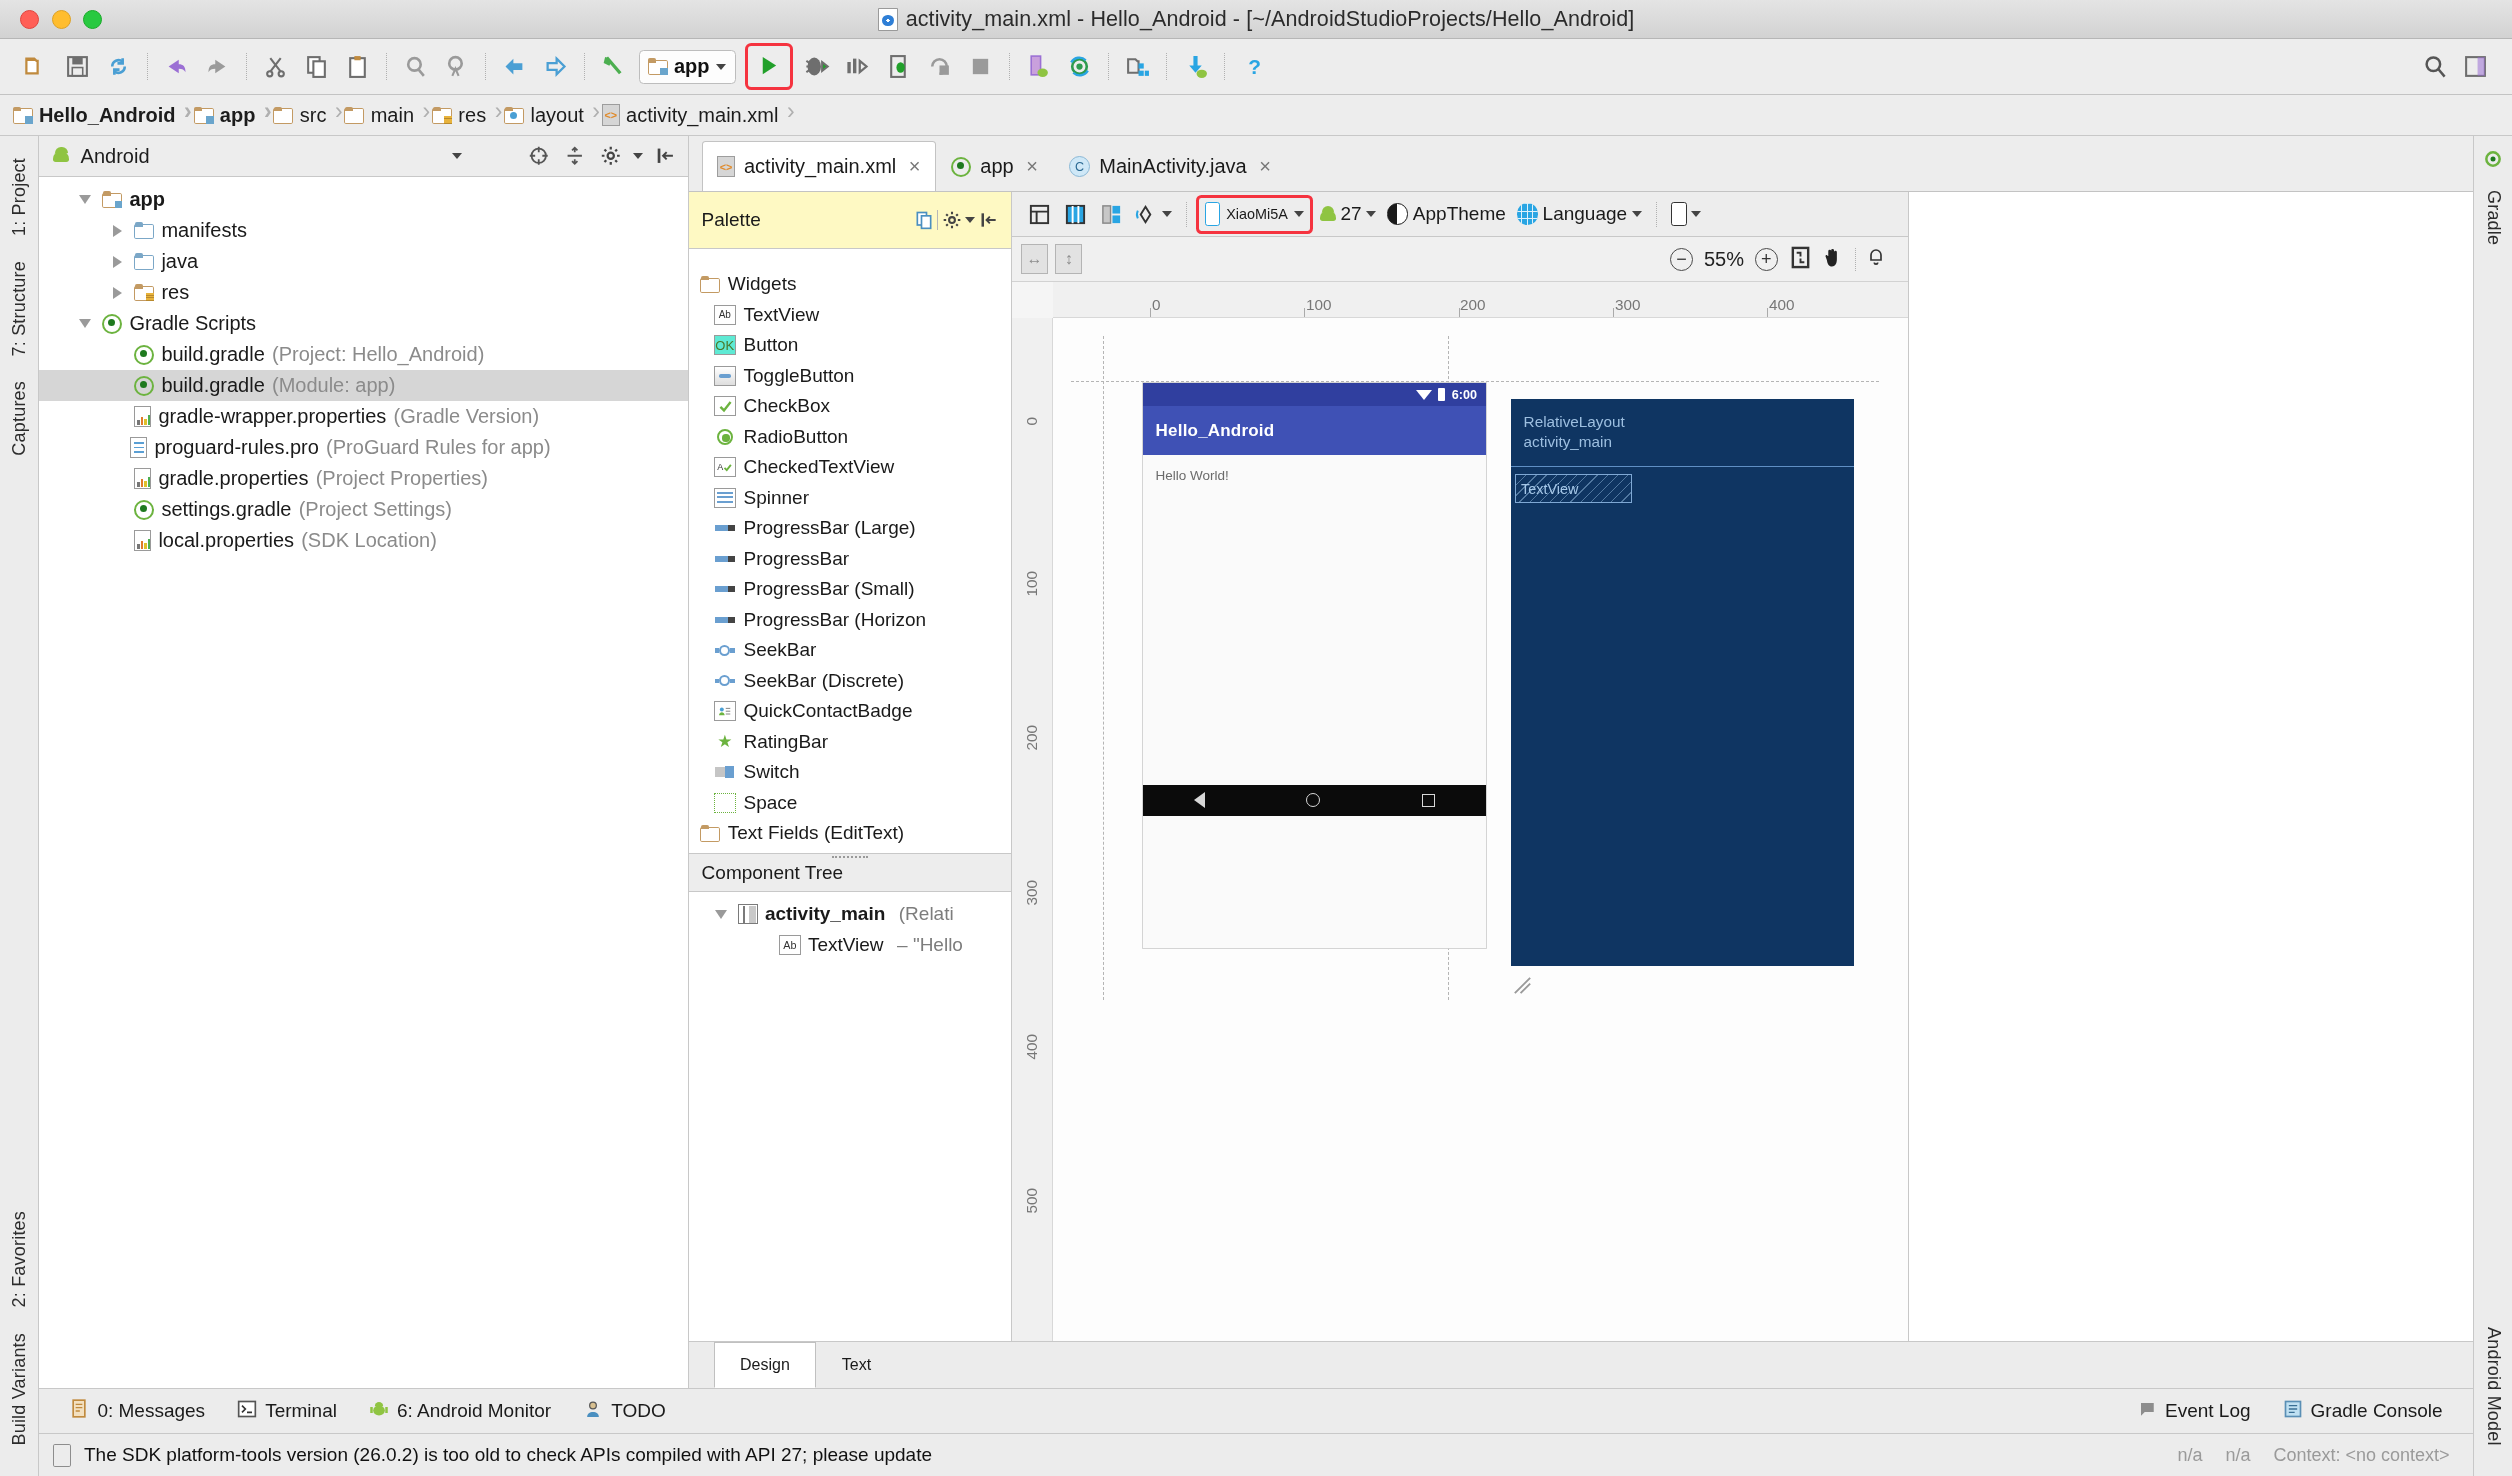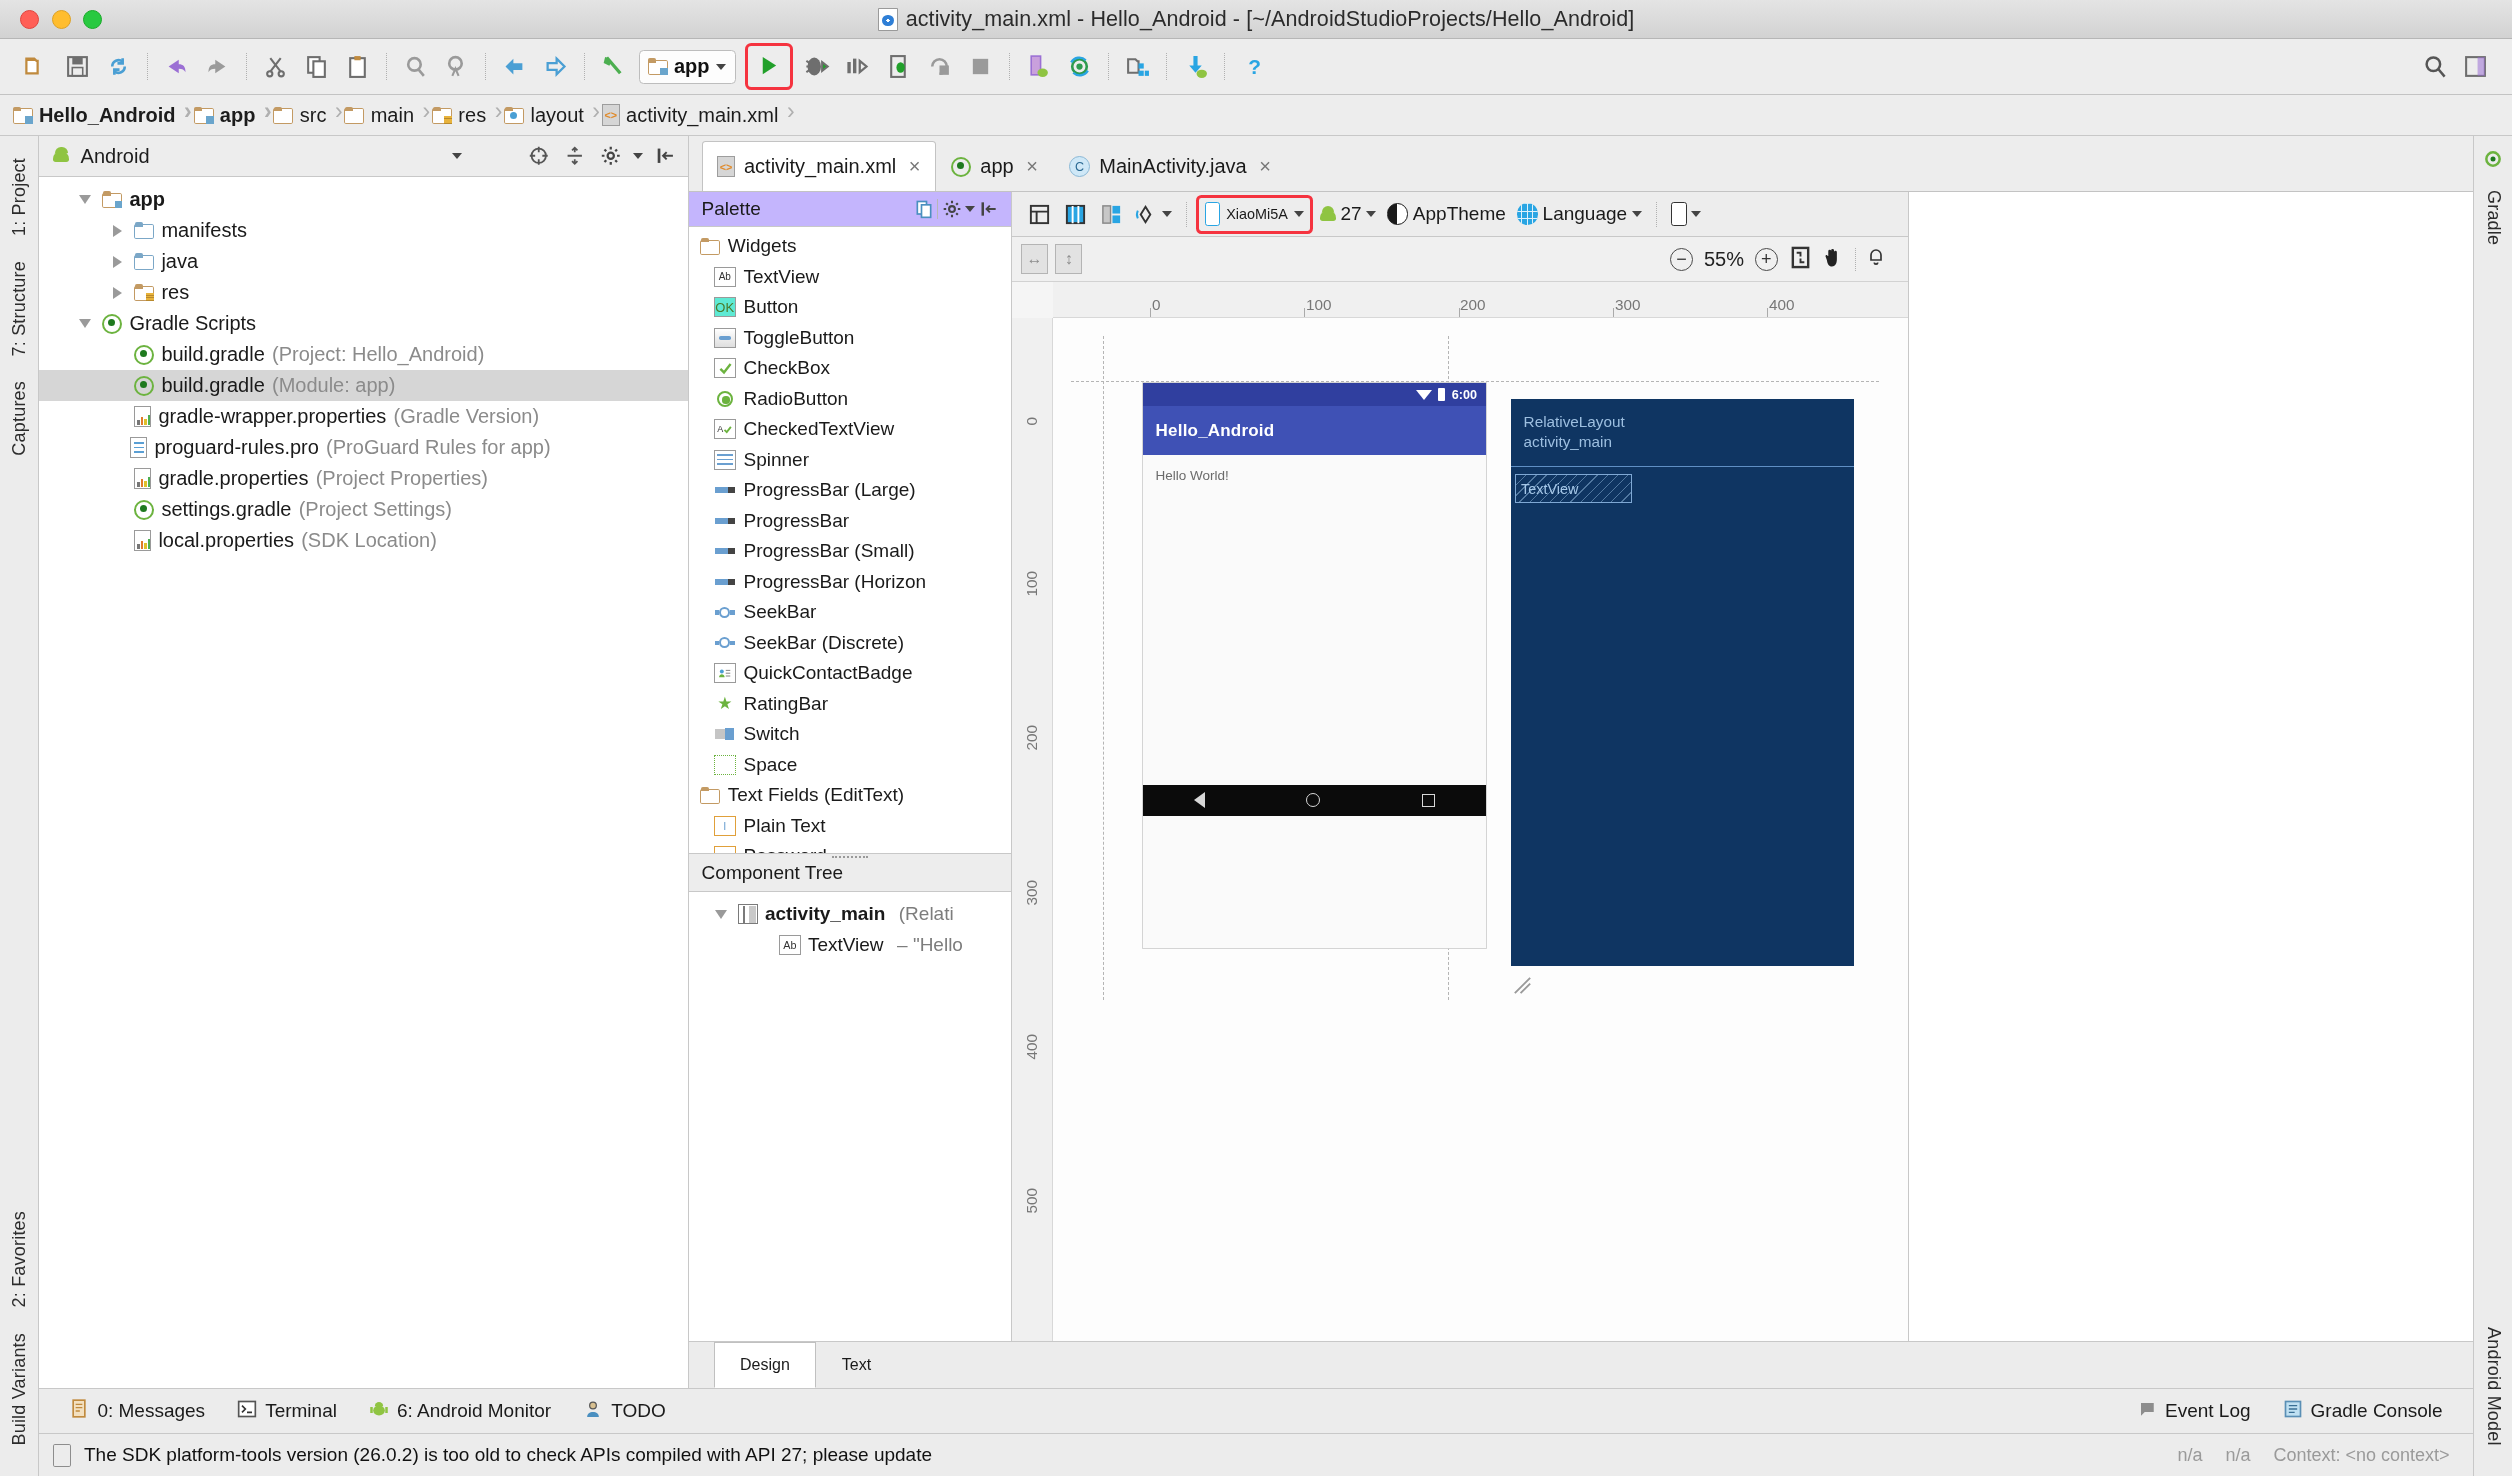--- a/index.html
+++ b/index.html
@@ -137,23 +137,23 @@
   .etab { height:50px; display:flex; align-items:center; gap:9px; padding:0 14.4px; font-size:20px; cursor:pointer; border:0.9px solid transparent; border-bottom:none;}
   .etab.active { background:#fff; border-color:#c3c3c3; border-radius:3.6px 3.6px 0 0; }
   .etab .x { color:#777; font-size:20px; margin-left:3.6px; }
   .java-ico{width:21.5px;height:21.5px;border-radius:50%;background:#cfe8f7;border:0.9px solid #8ab8d6;
     display:flex;align-items:center;justify-content:center;font-size:12.6px;color:#2b6a93;flex-shrink:0;}
 
   #editor-body { flex:1; display:flex; min-height:0; }
 
   
   #palette-col { width:323px; display:flex; flex-direction:column; border-right:0.9px solid #c8c8c8; flex-shrink:0;}
-  .pal-head { height:35px; background:#c4b5fd; border-bottom:0.9px solid #c8c8c8; display:flex; align-items:center; padding:0 9px 0 12.6px; gap:0; }
+  .pal-head { height:57px; background:#fef9c3; border-bottom:0.9px solid #c8c8c8; display:flex; align-items:center; padding:0 9px 0 12.6px; gap:0; }
   .pal-head .ttl{font-size:19px;}
-  #palette-list { flex:1; overflow:hidden; background:#fff; font-size:19px; padding-top:4px;}
+  #palette-list { flex:1; overflow:hidden; background:#fff; font-size:19px; padding-top:20px;}
   .pitem{display:flex;align-items:center;gap:8px;height:30.5px;padding-left:25px;white-space:nowrap;cursor:pointer;}
   .pitem.grp{padding-left:10.8px;}
   .pico{width:21.5px;height:20px;flex-shrink:0;display:flex;align-items:center;justify-content:center;
     border:0.9px solid #9a9a9a;background:#fff;font-size:10.8px;color:#333;}
   .pico.noborder{border:none;background:transparent;}
 
   #ctree-head { height:39px; background:#ededed; border-top:0.9px solid #c8c8c8; border-bottom:0.9px solid #c8c8c8;
     display:flex; align-items:center; padding-left:12.6px; font-size:19px; position:relative;}
   #ctree-head:before{content:"";position:absolute;top:1.8px;left:50%;transform:translateX(-50%);
     width:36px;height:2.7px;border-top:2.7px dotted #9a9a9a;}

